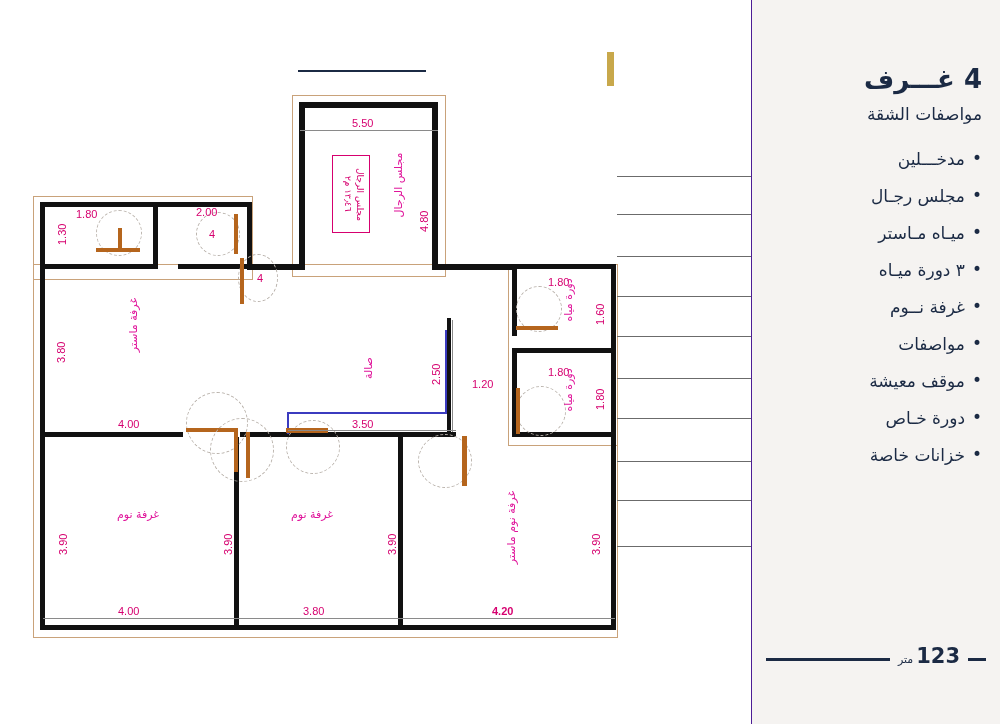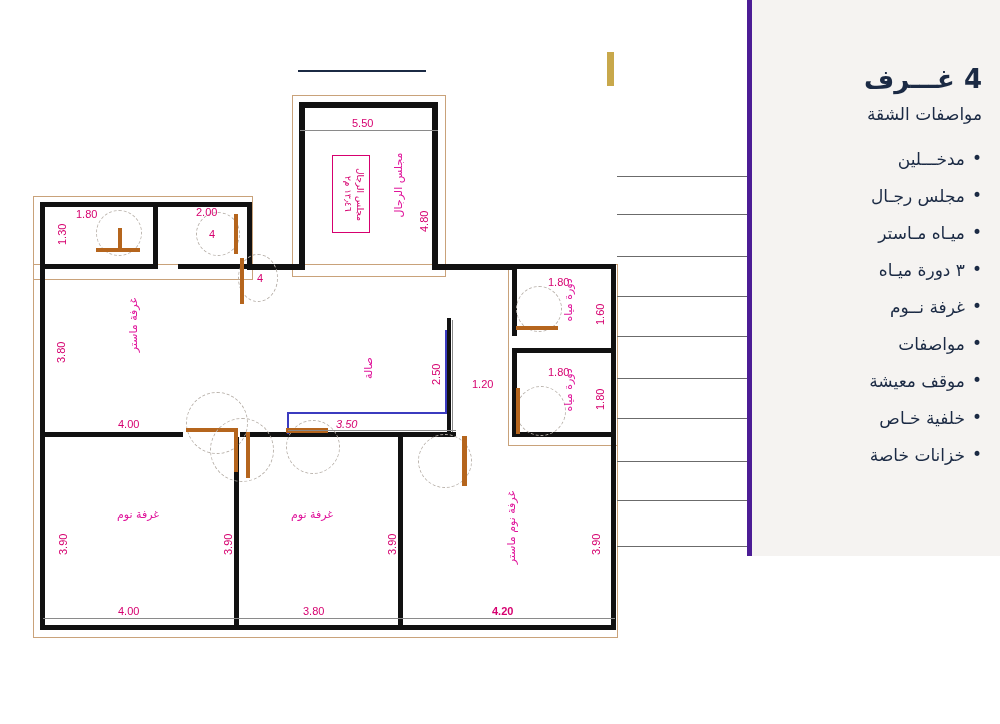--- a/index.html
+++ b/index.html
@@ -9,23 +9,23 @@
     font-family:"DejaVu Sans", sans-serif;
     overflow:hidden;
     position:relative;
   }
   .page{
     position:absolute;left:0;top:0;width:1000px;height:724px;
     background:#ffffff;
   }
   
   .right-panel{
-    position:absolute;right:0;top:0;width:248px;height:556px;
+    position:absolute;right:0;top:0;width:248px;height:724px;
     background:#f5f3f1;
-    border-left:5px solid #4c1d95;
+    border-left:1px solid #4c1d95;
   }
   .panel-title{
     position:absolute;right:18px;top:64px;
     font-size:26px;font-weight:bold;color:#1b2a44;
     direction:rtl;letter-spacing:2px;
   }
   .panel-sub{
     position:absolute;right:18px;top:104px;
     font-size:17px;color:#1b2a44;direction:rtl;
   }
@@ -208,21 +208,21 @@
     <div class="dim vert" style="left:56px;top:245px;">1.30</div>
     <div class="dim vert" style="left:55px;top:363px;">3.80</div>
     <div class="dim" style="left:118px;top:418px;">4.00</div>
     <div class="dim vert" style="left:57px;top:555px;">3.90</div>
     <div class="dim" style="left:118px;top:605px;">4.00</div>
     <div class="dim vert" style="left:222px;top:555px;">3.90</div>
     <div class="dim" style="left:303px;top:605px;">3.80</div>
     <div class="dim vert" style="left:386px;top:555px;">3.90</div>
     <div class="dim" style="left:492px;top:605px;font-weight:bold;">4.20</div>
     <div class="dim vert" style="left:590px;top:555px;">3.90</div>
-    <div class="dim" style="left:336px;top:418px;font-style:italic;">3.50</div>
+    <div class="dim" style="left:352px;top:418px;">3.50</div>
     <div class="dim vert" style="left:430px;top:385px;">2.50</div>
     <div class="dim" style="left:472px;top:378px;">1.20</div>
     <div class="dim" style="left:548px;top:276px;">1.80</div>
     <div class="dim vert" style="left:594px;top:325px;">1.60</div>
     <div class="dim" style="left:548px;top:366px;">1.80</div>
     <div class="dim vert" style="left:594px;top:410px;">1.80</div>
     <div class="dim" style="left:209px;top:228px;">4</div>
     <div class="dim" style="left:257px;top:272px;">4</div>
 
     <div class="dimline" style="left:300px;top:130px;width:138px;"></div>
@@ -270,23 +270,29 @@
       <div class="feature">
         <span class="bullet">•</span>
         <span class="ftxt">مواصفات</span>
       </div>
       <div class="feature">
         <span class="bullet">•</span>
         <span class="ftxt">موقف معيشة</span>
       </div>
       <div class="feature">
         <span class="bullet">•</span>
-        <span class="ftxt">خلفية خـاص</span>
+        <span class="ftxt">دورة خـاص</span>
       </div>
       <div class="feature">
         <span class="bullet">•</span>
         <span class="ftxt">خزانات خاصة</span>
       </div>
     </div>
 
+    <div class="meas" style="top:642px;">
+      <div class="bar"></div>
+      <div class="val">
+        <span>123</span><span class="unit">متر</span>
+      </div>
+    </div>
   </div>
 
 </div>
 
 </body></html>

